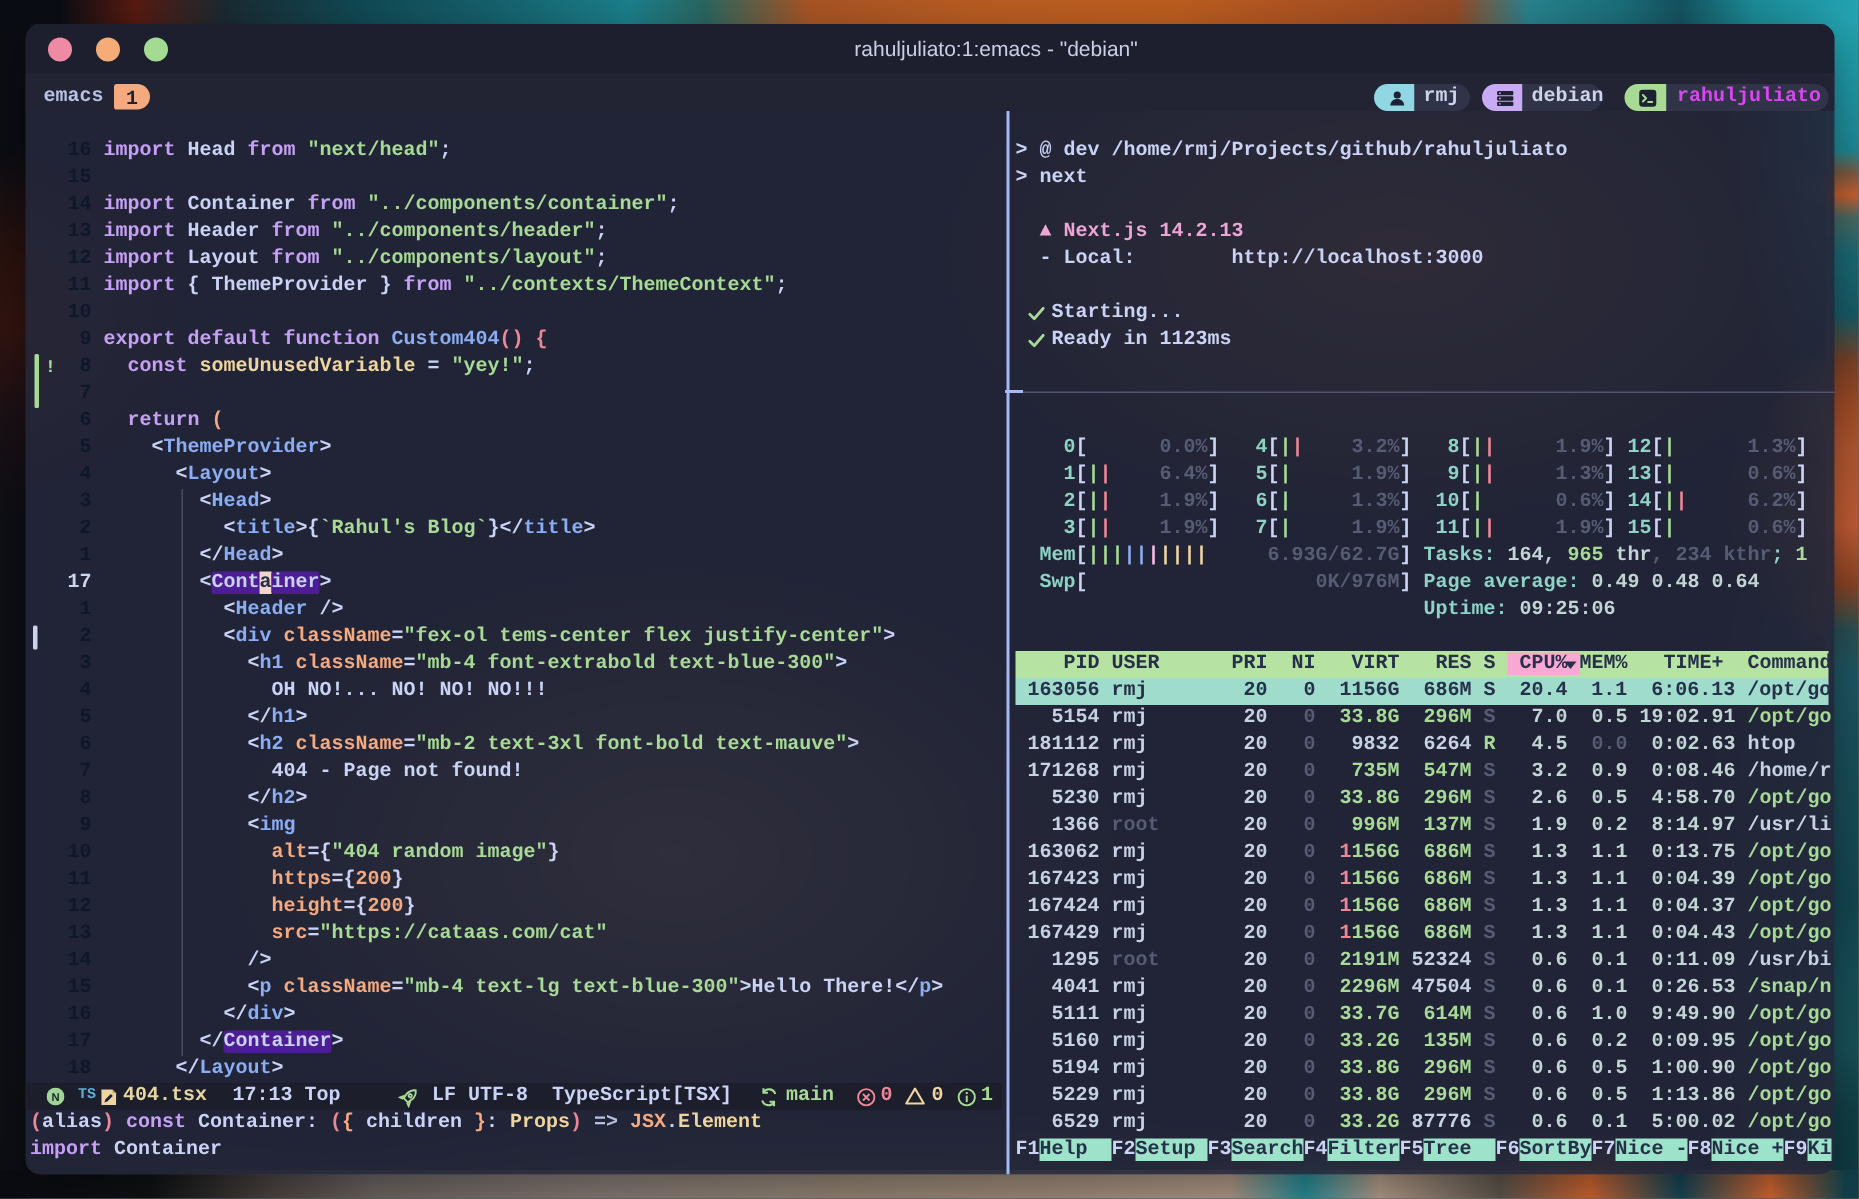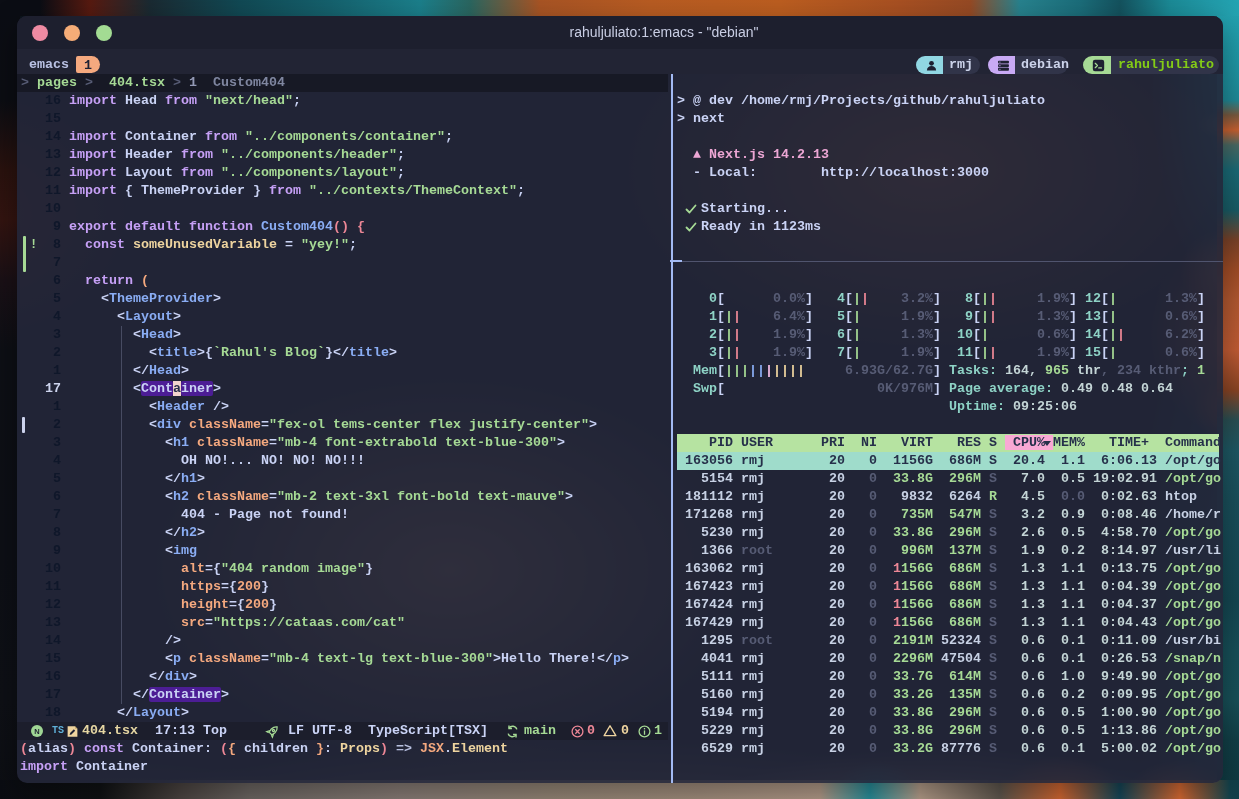--- a/index.html
+++ b/index.html
@@ -109,26 +109,23 @@
       <pre style="padding-left:6px;color:#ccd3ea">debian</pre>
     </div>
  <div class="ab" style="left:1066px;top:40px;width:28px;height:18px;background:#a6da95;border-radius:9px 0 0 9px">
   <svg width="13" height="13" viewBox="0 0 24 24" style="margin:2.5px 0 0 9px">
         <rect x="1.5" y="1.5" width="21" height="21" rx="4" fill="#1e2132"></rect>
         <path d="M6 8l4 4-4 4" stroke="#a6da95" stroke-width="2.4" fill="none" stroke-linecap="round" stroke-linejoin="round"></path>
         <path d="M12.5 16.5h5" stroke="#a6da95" stroke-width="2.4" stroke-linecap="round"></path>
       </svg>
  </div>
  <div class="ab" style="left:1094px;top:40px;width:108px;height:18px;background:#313449;border-radius:0 9px 9px 0">
-      <pre style="padding-left:7px;color:#84cc16">rahuljuliato</pre>
-    </div>
-
- <div id="bcrumb" class="ab">
-      <pre><i class="d">&gt;</i> <i class="g">pages</i> <i class="d">&gt;</i>  <i class="g">404.tsx</i> <i class="d">&gt;</i> <i style="color:#9399b5">1</i>  <i style="color:#7f86a0">Custom404</i></pre>
-    </div>
+      <pre style="padding-left:7px;color:#d946ef">rahuljuliato</pre>
+    </div>
+
  <div id="lcode" class="ab">
       <pre><i class="ln">   16</i> <i class="k">import</i><i class="w"> Head </i><i class="k">from</i><i class="w"> </i><i class="g">"next/head"</i><i class="w">;</i>
 <i class="ln">   15</i> 
 <i class="ln">   14</i> <i class="k">import</i><i class="w"> Container </i><i class="k">from</i><i class="w"> </i><i class="g">"../components/container"</i><i class="w">;</i>
 <i class="ln">   13</i> <i class="k">import</i><i class="w"> Header </i><i class="k">from</i><i class="w"> </i><i class="g">"../components/header"</i><i class="w">;</i>
 <i class="ln">   12</i> <i class="k">import</i><i class="w"> Layout </i><i class="k">from</i><i class="w"> </i><i class="g">"../components/layout"</i><i class="w">;</i>
 <i class="ln">   11</i> <i class="k">import</i><i class="w"> { ThemeProvider } </i><i class="k">from</i><i class="w"> </i><i class="g">"../contexts/ThemeContext"</i><i class="w">;</i>
 <i class="ln">   10</i> 
 <i class="ln">    9</i> <i class="k">export default function</i><i class="w"> </i><i class="b">Custom404</i><i class="r">()</i><i class="w"> </i><i class="r">{</i>
 <i class="ln">    8</i> <i class="w">  </i><i class="k">const</i><i class="w"> </i><i class="y">someUnusedVariable</i><i class="w"> = </i><i class="g">"yey!"</i><i class="w">;</i>
@@ -253,12 +250,15 @@
     </div>
  <svg class="ab" style="left:668px;top:187px" width="12" height="12" viewBox="0 0 12 12">
       <path d="M1.5 6.5l3 3 6-7" stroke="#a6da95" stroke-width="1.8" fill="none" stroke-linecap="round" stroke-linejoin="round"></path>
     </svg>
  <svg class="ab" style="left:668px;top:205px" width="12" height="12" viewBox="0 0 12 12">
       <path d="M1.5 6.5l3 3 6-7" stroke="#a6da95" stroke-width="1.8" fill="none" stroke-linecap="round" stroke-linejoin="round"></path>
     </svg>
  <div id="rtbl" class="ab">
       <pre><div class="hdrrow">    <i class="hd">PID</i> <i class="hd">USER</i>      <i class="hd">PRI</i>  <i class="hd">NI</i>   <i class="hd">VIRT</i>   <i class="hd">RES</i> <i class="hd">S</i> <i class="cy"> CPU%<s id="tri"></s> </i><i class="hd">MEM%</i>   <i class="hd">TIME+</i>  <i class="hd">Command</i></div><div class="selrow"><i class="x"> 163056 rmj        20   0  1156G  686M S  20.4  1.1  6:06.13 /opt/go</i></div><div class="prow">   <i class="pw">5154</i> <i class="pw">rmj</i>        <i class="pw">20</i>   <i class="d">0</i>  <i class="g">33.8G</i>  <i class="g">296M</i> <i class="d">S</i>   <i class="m">7.0</i>  <i class="m">0.5</i> <i class="m">19:02.91</i> <i class="g">/opt/go</i></div><div class="prow"> <i class="pw">181112</i> <i class="pw">rmj</i>        <i class="pw">20</i>   <i class="d">0</i>   <i class="pw">9832</i>  <i class="pw">6264</i> <i class="g">R</i>   <i class="m">4.5</i>  <i class="d">0.0</i>  <i class="m">0:02.63</i> <i class="pw">htop</i></div><div class="prow"> <i class="pw">171268</i> <i class="pw">rmj</i>        <i class="pw">20</i>   <i class="d">0</i>   <i class="g">735M</i>  <i class="g">547M</i> <i class="d">S</i>   <i class="m">3.2</i>  <i class="m">0.9</i>  <i class="m">0:08.46</i> <i class="pw">/home/r</i></div><div class="prow">   <i class="pw">5230</i> <i class="pw">rmj</i>        <i class="pw">20</i>   <i class="d">0</i>  <i class="g">33.8G</i>  <i class="g">296M</i> <i class="d">S</i>   <i class="m">2.6</i>  <i class="m">0.5</i>  <i class="m">4:58.70</i> <i class="g">/opt/go</i></div><div class="prow">   <i class="pw">1366</i> <i class="d">root</i>       <i class="pw">20</i>   <i class="d">0</i>   <i class="g">996M</i>  <i class="g">137M</i> <i class="d">S</i>   <i class="m">1.9</i>  <i class="m">0.2</i>  <i class="m">8:14.97</i> <i class="pw">/usr/li</i></div><div class="prow"> <i class="pw">163062</i> <i class="pw">rmj</i>        <i class="pw">20</i>   <i class="d">0</i>  <i class="r">1</i><i class="g">156G</i>  <i class="g">686M</i> <i class="d">S</i>   <i class="m">1.3</i>  <i class="m">1.1</i>  <i class="m">0:13.75</i> <i class="g">/opt/go</i></div><div class="prow"> <i class="pw">167423</i> <i class="pw">rmj</i>        <i class="pw">20</i>   <i class="d">0</i>  <i class="r">1</i><i class="g">156G</i>  <i class="g">686M</i> <i class="d">S</i>   <i class="m">1.3</i>  <i class="m">1.1</i>  <i class="m">0:04.39</i> <i class="g">/opt/go</i></div><div class="prow"> <i class="pw">167424</i> <i class="pw">rmj</i>        <i class="pw">20</i>   <i class="d">0</i>  <i class="r">1</i><i class="g">156G</i>  <i class="g">686M</i> <i class="d">S</i>   <i class="m">1.3</i>  <i class="m">1.1</i>  <i class="m">0:04.37</i> <i class="g">/opt/go</i></div><div class="prow"> <i class="pw">167429</i> <i class="pw">rmj</i>        <i class="pw">20</i>   <i class="d">0</i>  <i class="r">1</i><i class="g">156G</i>  <i class="g">686M</i> <i class="d">S</i>   <i class="m">1.3</i>  <i class="m">1.1</i>  <i class="m">0:04.43</i> <i class="g">/opt/go</i></div><div class="prow">   <i class="pw">1295</i> <i class="d">root</i>       <i class="pw">20</i>   <i class="d">0</i>  <i class="g">2191M</i> <i class="pw">52324</i> <i class="d">S</i>   <i class="m">0.6</i>  <i class="m">0.1</i>  <i class="m">0:11.09</i> <i class="pw">/usr/bi</i></div><div class="prow">   <i class="pw">4041</i> <i class="pw">rmj</i>        <i class="pw">20</i>   <i class="d">0</i>  <i class="g">2296M</i> <i class="pw">47504</i> <i class="d">S</i>   <i class="m">0.6</i>  <i class="m">0.1</i>  <i class="m">0:26.53</i> <i class="g">/snap/n</i></div><div class="prow">   <i class="pw">5111</i> <i class="pw">rmj</i>        <i class="pw">20</i>   <i class="d">0</i>  <i class="g">33.7G</i>  <i class="g">614M</i> <i class="d">S</i>   <i class="m">0.6</i>  <i class="m">1.0</i>  <i class="m">9:49.90</i> <i class="g">/opt/go</i></div><div class="prow">   <i class="pw">5160</i> <i class="pw">rmj</i>        <i class="pw">20</i>   <i class="d">0</i>  <i class="g">33.2G</i>  <i class="g">135M</i> <i class="d">S</i>   <i class="m">0.6</i>  <i class="m">0.2</i>  <i class="m">0:09.95</i> <i class="g">/opt/go</i></div><div class="prow">   <i class="pw">5194</i> <i class="pw">rmj</i>        <i class="pw">20</i>   <i class="d">0</i>  <i class="g">33.8G</i>  <i class="g">296M</i> <i class="d">S</i>   <i class="m">0.6</i>  <i class="m">0.5</i>  <i class="m">1:00.90</i> <i class="g">/opt/go</i></div><div class="prow">   <i class="pw">5229</i> <i class="pw">rmj</i>        <i class="pw">20</i>   <i class="d">0</i>  <i class="g">33.8G</i>  <i class="g">296M</i> <i class="d">S</i>   <i class="m">0.6</i>  <i class="m">0.5</i>  <i class="m">1:13.86</i> <i class="g">/opt/go</i></div><div class="prow">   <i class="pw">6529</i> <i class="pw">rmj</i>        <i class="pw">20</i>   <i class="d">0</i>  <i class="g">33.2G</i> <i class="pw">87776</i> <i class="d">S</i>   <i class="m">0.6</i>  <i class="m">0.1</i>  <i class="m">5:00.02</i> <i class="g">/opt/go</i></div></pre>
     </div>
+ <div id="fbar" class="ab">
+      <pre><i class="w">F1</i><i class="fk">Help  </i><i class="w">F2</i><i class="fk">Setup </i><i class="w">F3</i><i class="fk">Search</i><i class="w">F4</i><i class="fk">Filter</i><i class="w">F5</i><i class="fk">Tree  </i><i class="w">F6</i><i class="fk">SortBy</i><i class="w">F7</i><i class="fk">Nice -</i><i class="w">F8</i><i class="fk">Nice +</i><i class="w">F9</i><i class="fk">Ki</i></pre>
+    </div>
 </div>
 </body></html>

